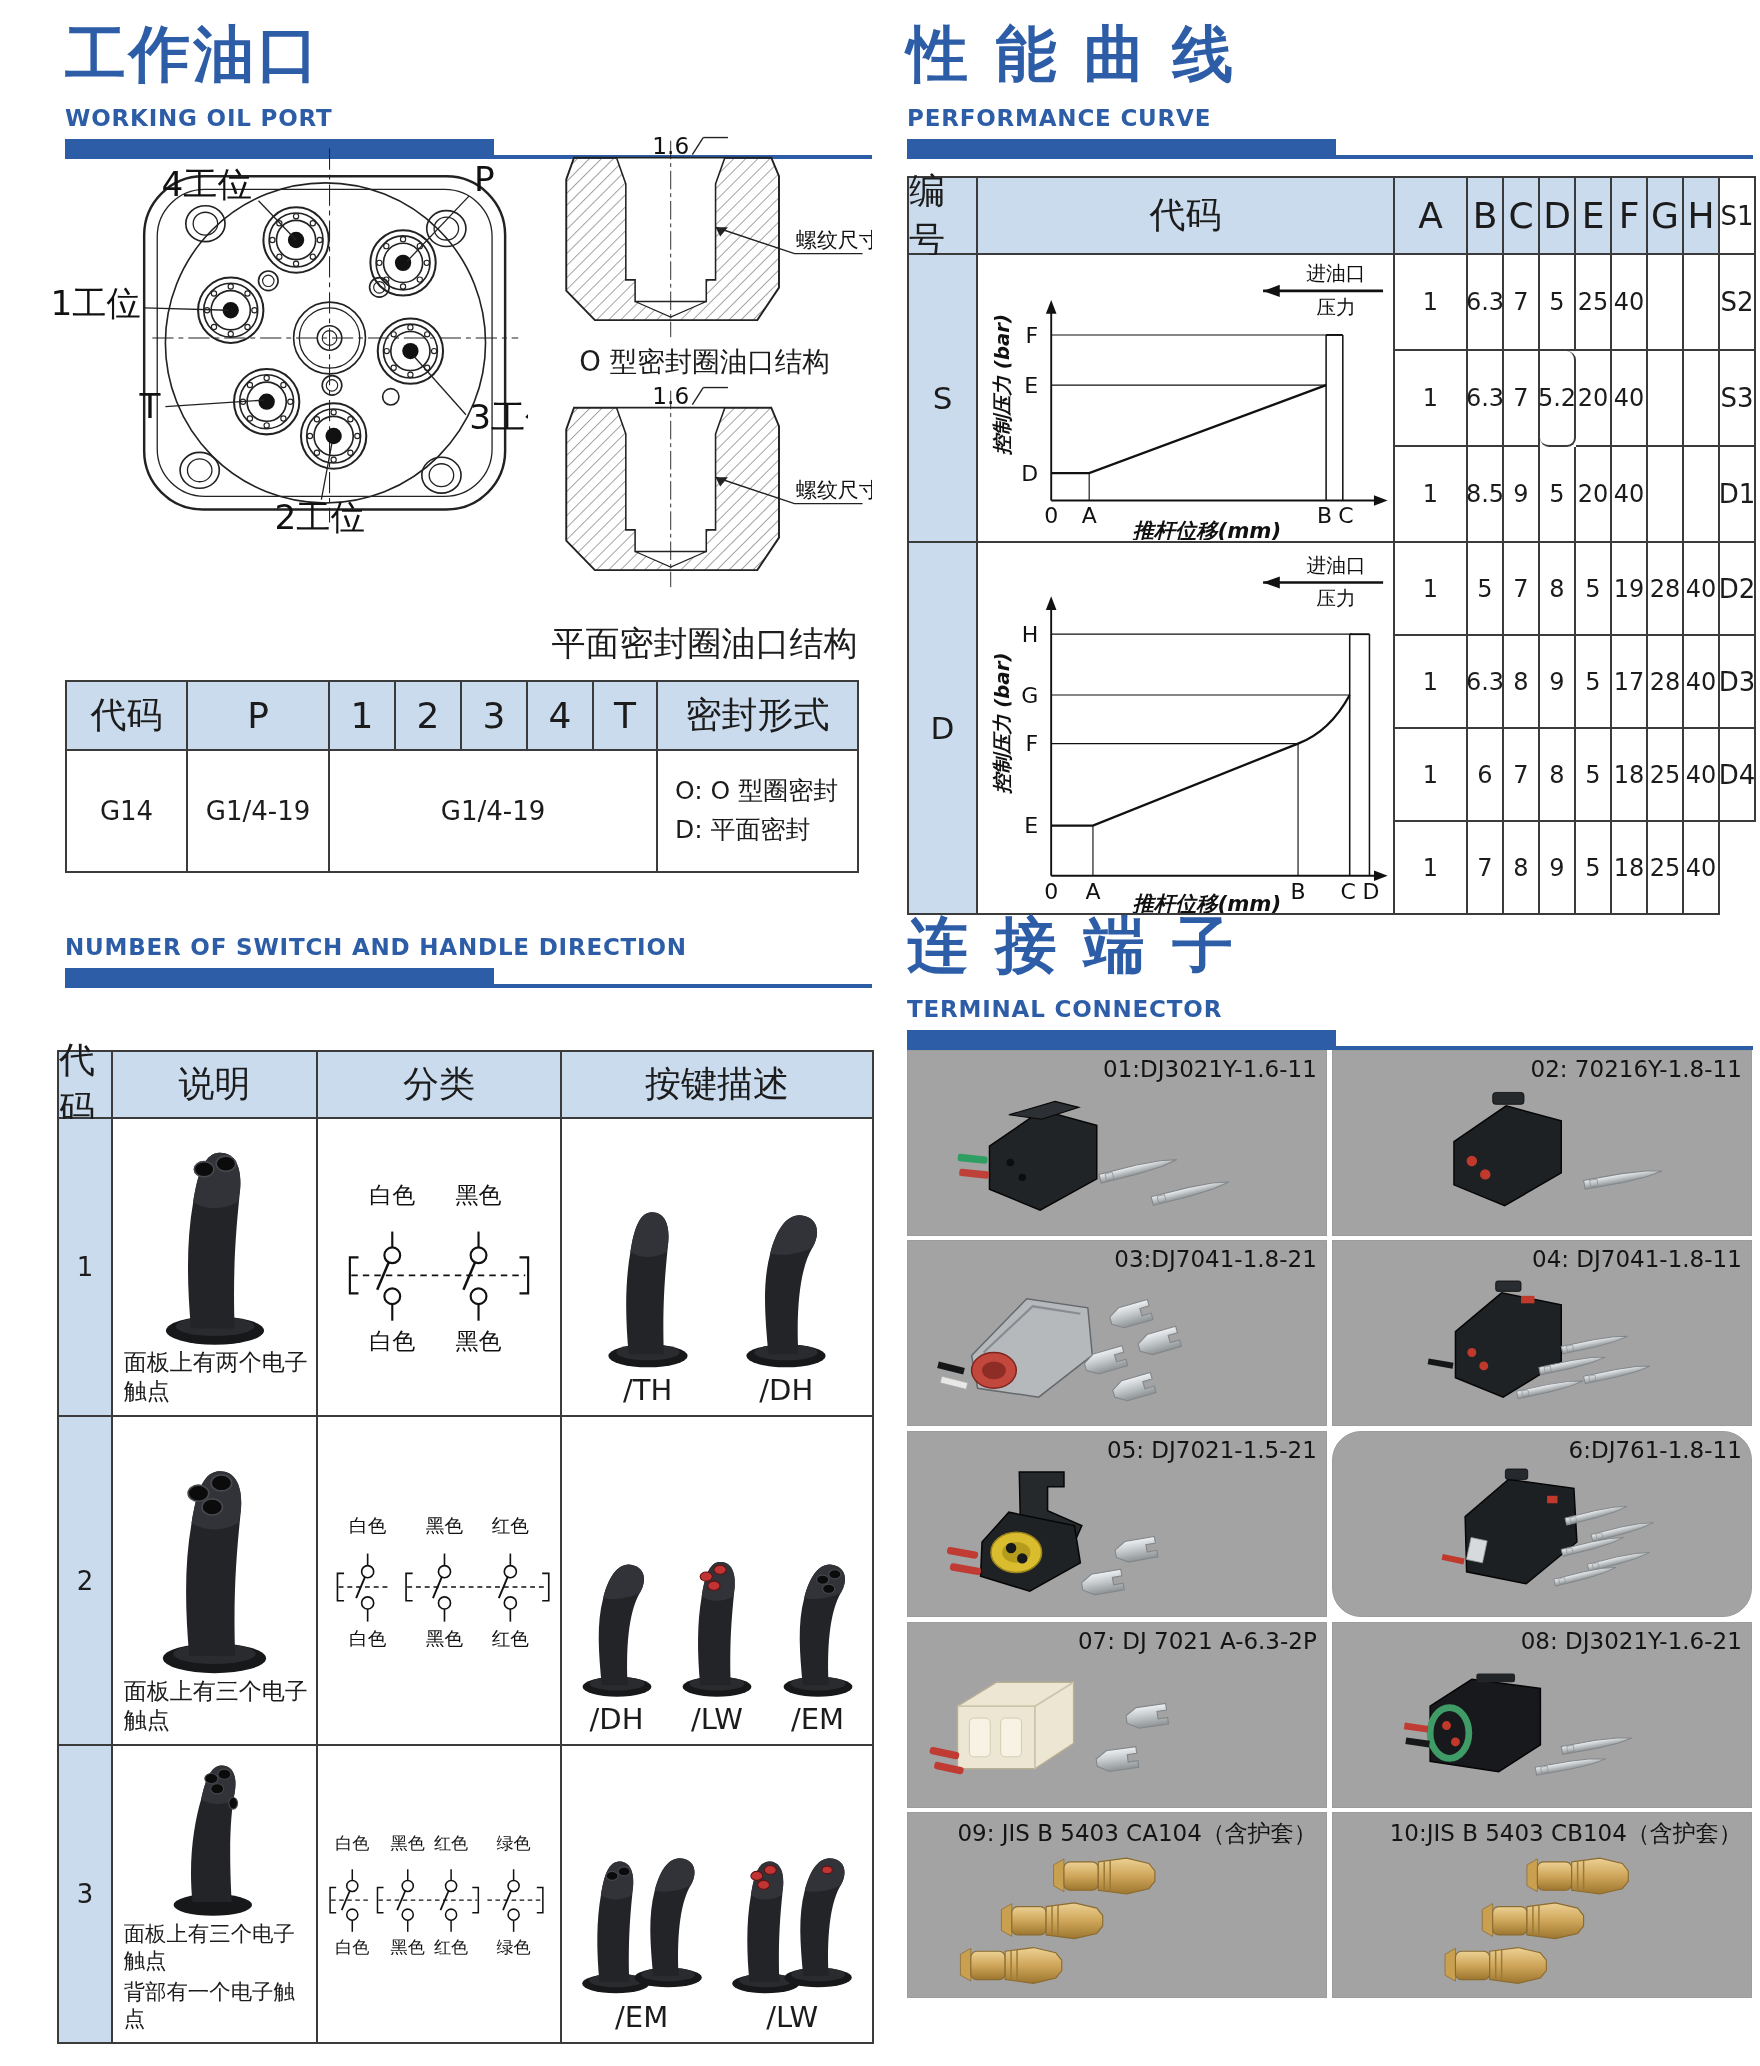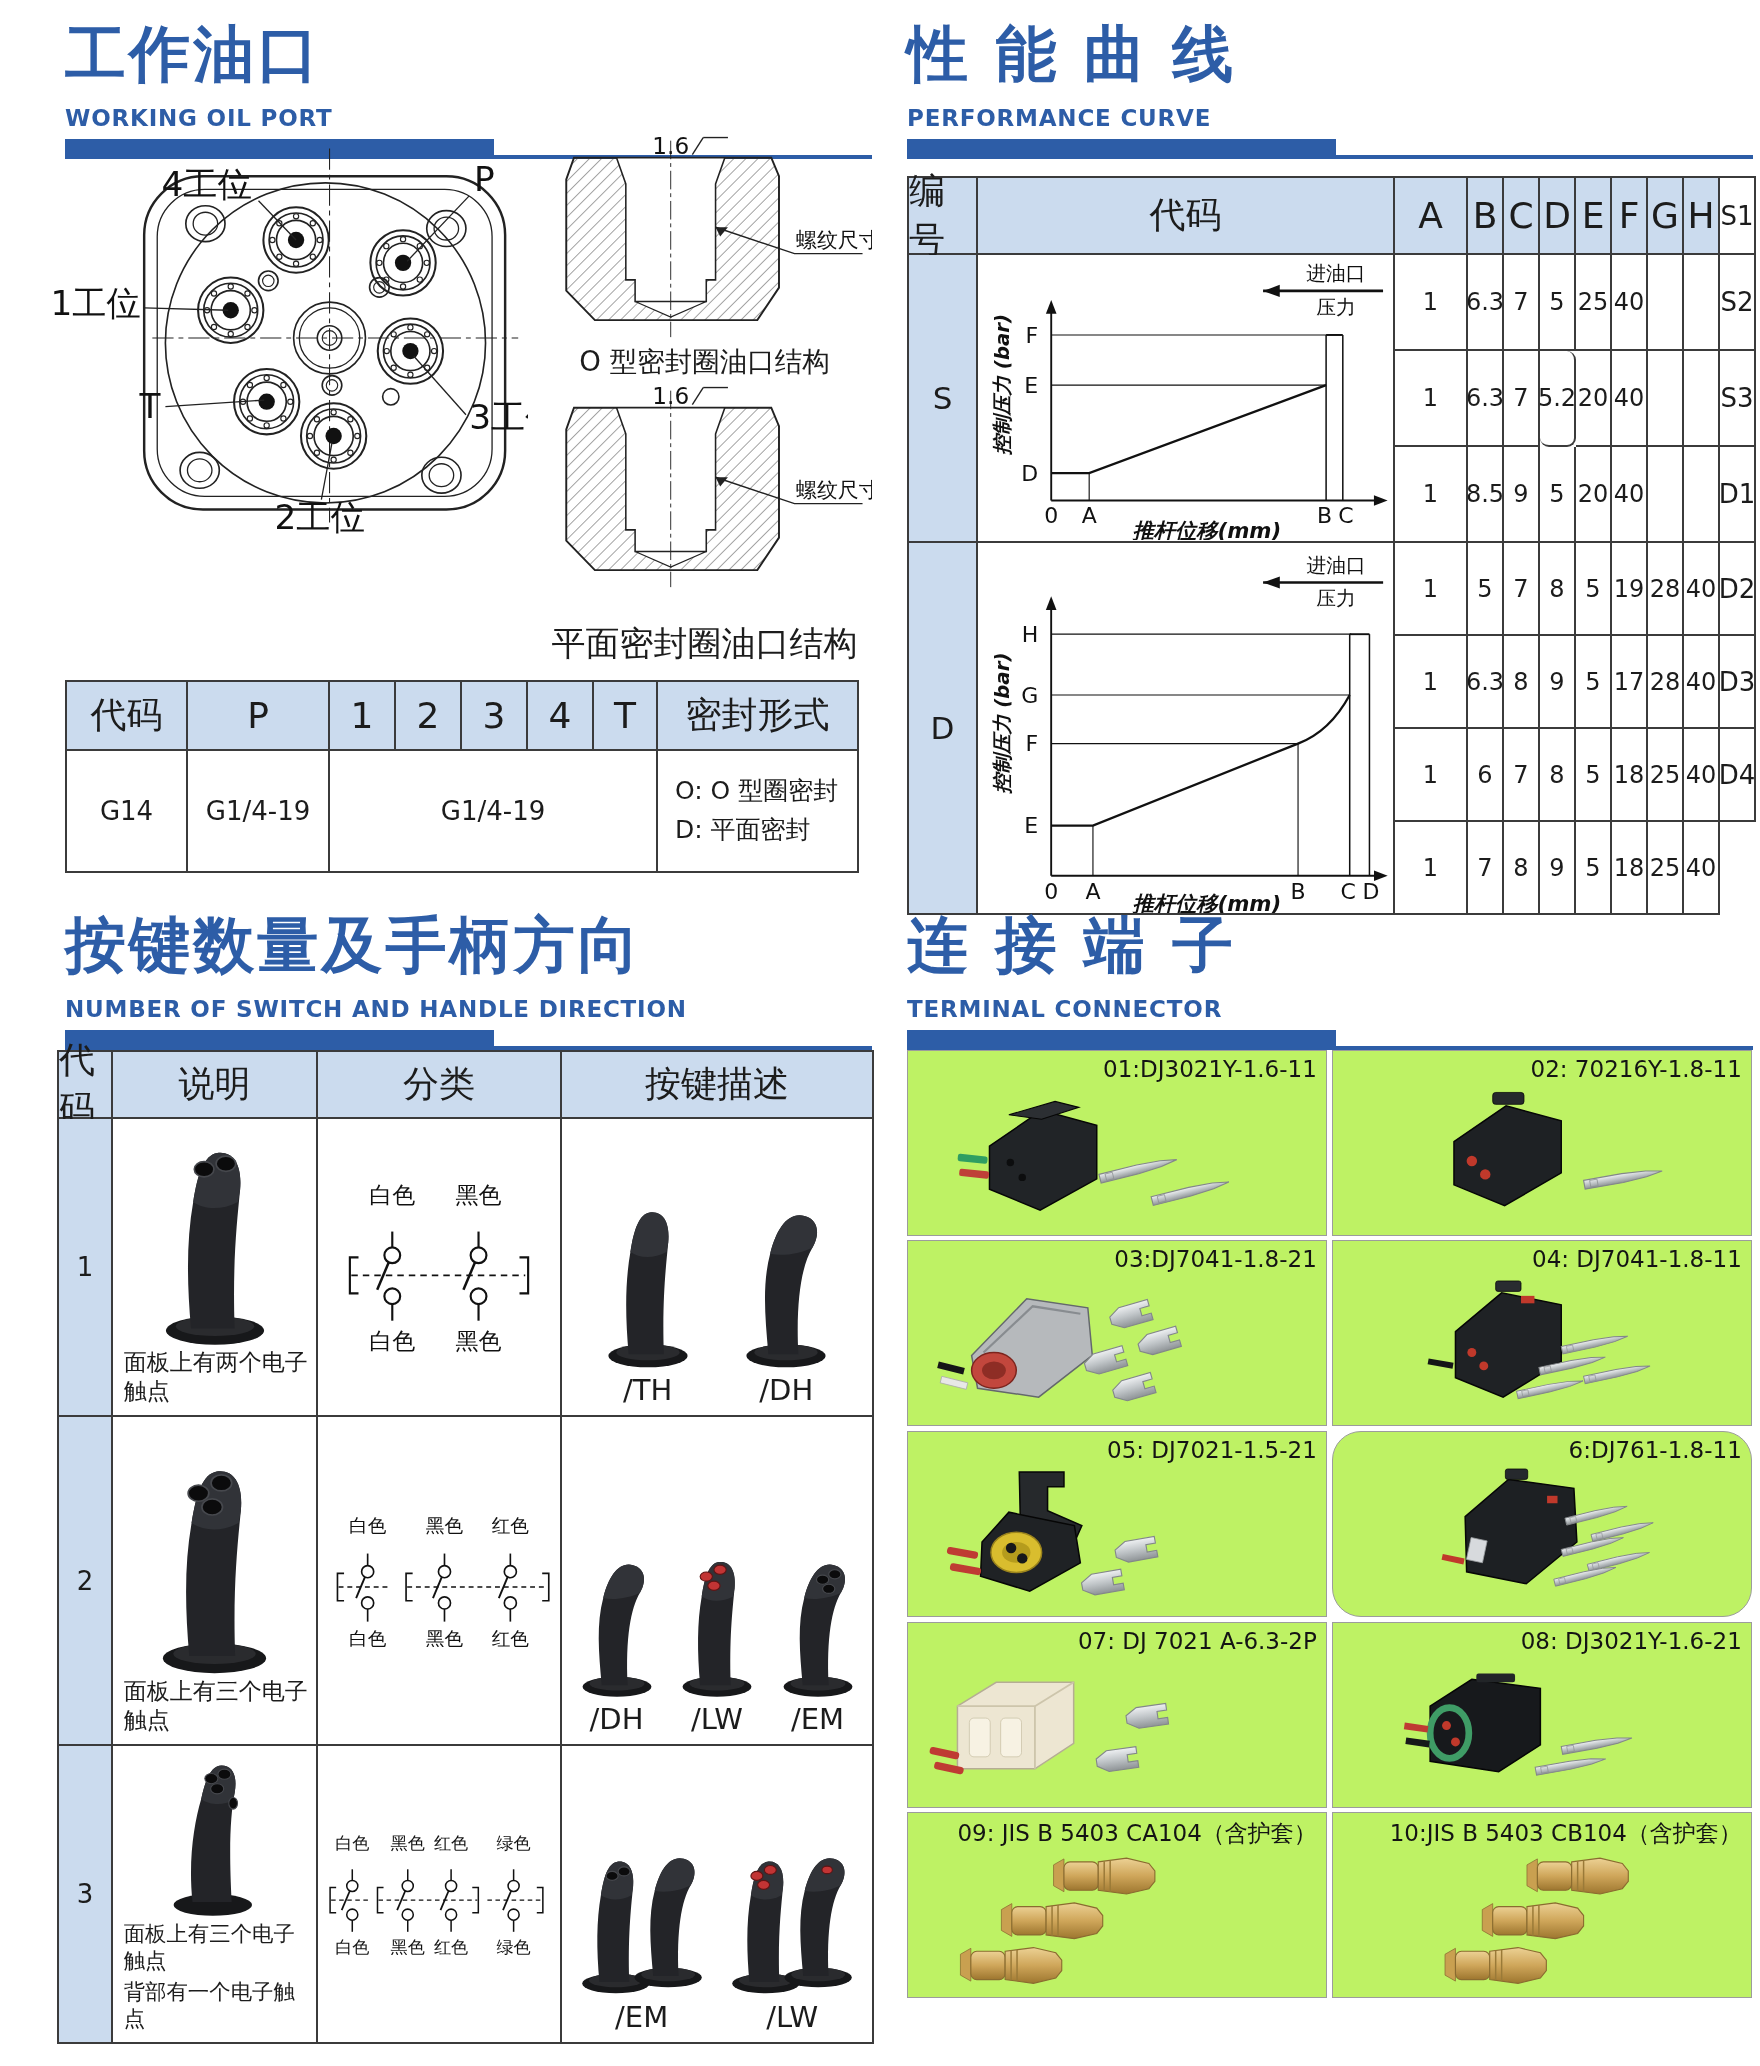--- a/index.html
+++ b/index.html
@@ -24,21 +24,21 @@
   .cap{font-size:26px;color:#1c1c1c;text-align:center;}
   .btn-dark{fill:#0b0b0c;stroke:#46484d;stroke-width:1.5;}
   .btn-red{fill:#c23434;stroke:#5e1414;stroke-width:1.5;}
   
   .sw-desc{display:flex;flex-direction:column;align-items:center;justify-content:flex-end;height:100%;width:100%;padding:4.6px 0;box-sizing:border-box;}
   .sw-desc .txt{font-size:23px;line-height:1.25;align-self:flex-start;padding:0 7.7px 4.6px 10.7px;}
   .cls-wrap{display:flex;align-items:flex-end;justify-content:space-evenly;width:100%;height:100%;padding-bottom:7.7px;box-sizing:border-box;}
   .cls-item{display:flex;flex-direction:column;align-items:center;}
   .cls-item .lbl{font-size:29px;margin-top:3.1px;}
   
-  .tc-cell{position:absolute;background:#bef264;border:1.5px solid #9c9c9c;box-sizing:border-box;}
+  .tc-cell{position:absolute;background:#a3a3a3;border:1.5px solid #9c9c9c;box-sizing:border-box;}
   .tc-label{position:absolute;top:4.6px;right:9.2px;font-size:23px;color:#141414;}
   .tc-art{position:absolute;left:0;top:34px;}
 </style>
 </head>
 <body>
 
 <svg width="0" height="0" style="position:absolute" aria-hidden="true">
   <defs>
     <pattern id="hatch" width="11" height="11" patternUnits="userSpaceOnUse" patternTransform="rotate(45)">
       <line x1="0" y1="0" x2="0" y2="11" stroke="#555" stroke-width="1.4"></line>
@@ -355,21 +355,20 @@
   <div class="cell" style="font-size:24px;">7</div>
   <div class="cell" style="font-size:24px;">8</div>
   <div class="cell" style="font-size:24px;">9</div>
   <div class="cell" style="font-size:24px;">5</div>
   <div class="cell" style="font-size:24px;">18</div>
   <div class="cell" style="font-size:24px;">25</div>
   <div class="cell" style="font-size:24px;">40</div>
 </div>
 
 <div class="abs sec-head" style="left:65px;top:914px;width:807px;">
-  <div class="zh">按键数量及手柄方向</div>
   <div class="en">NUMBER OF SWITCH AND HANDLE DIRECTION</div>
   <div class="bar">
       <div class="thin"></div>
       <div class="thick"></div>
     </div>
 </div>
 
 <div class="abs grid" style="left:57px;top:1050px;grid-template-columns:54px 205px 244px 312px;grid-template-rows:67px 298px 329px 298px;">
   <div class="cell hdr">代码</div>
   <div class="cell hdr">说明</div>

